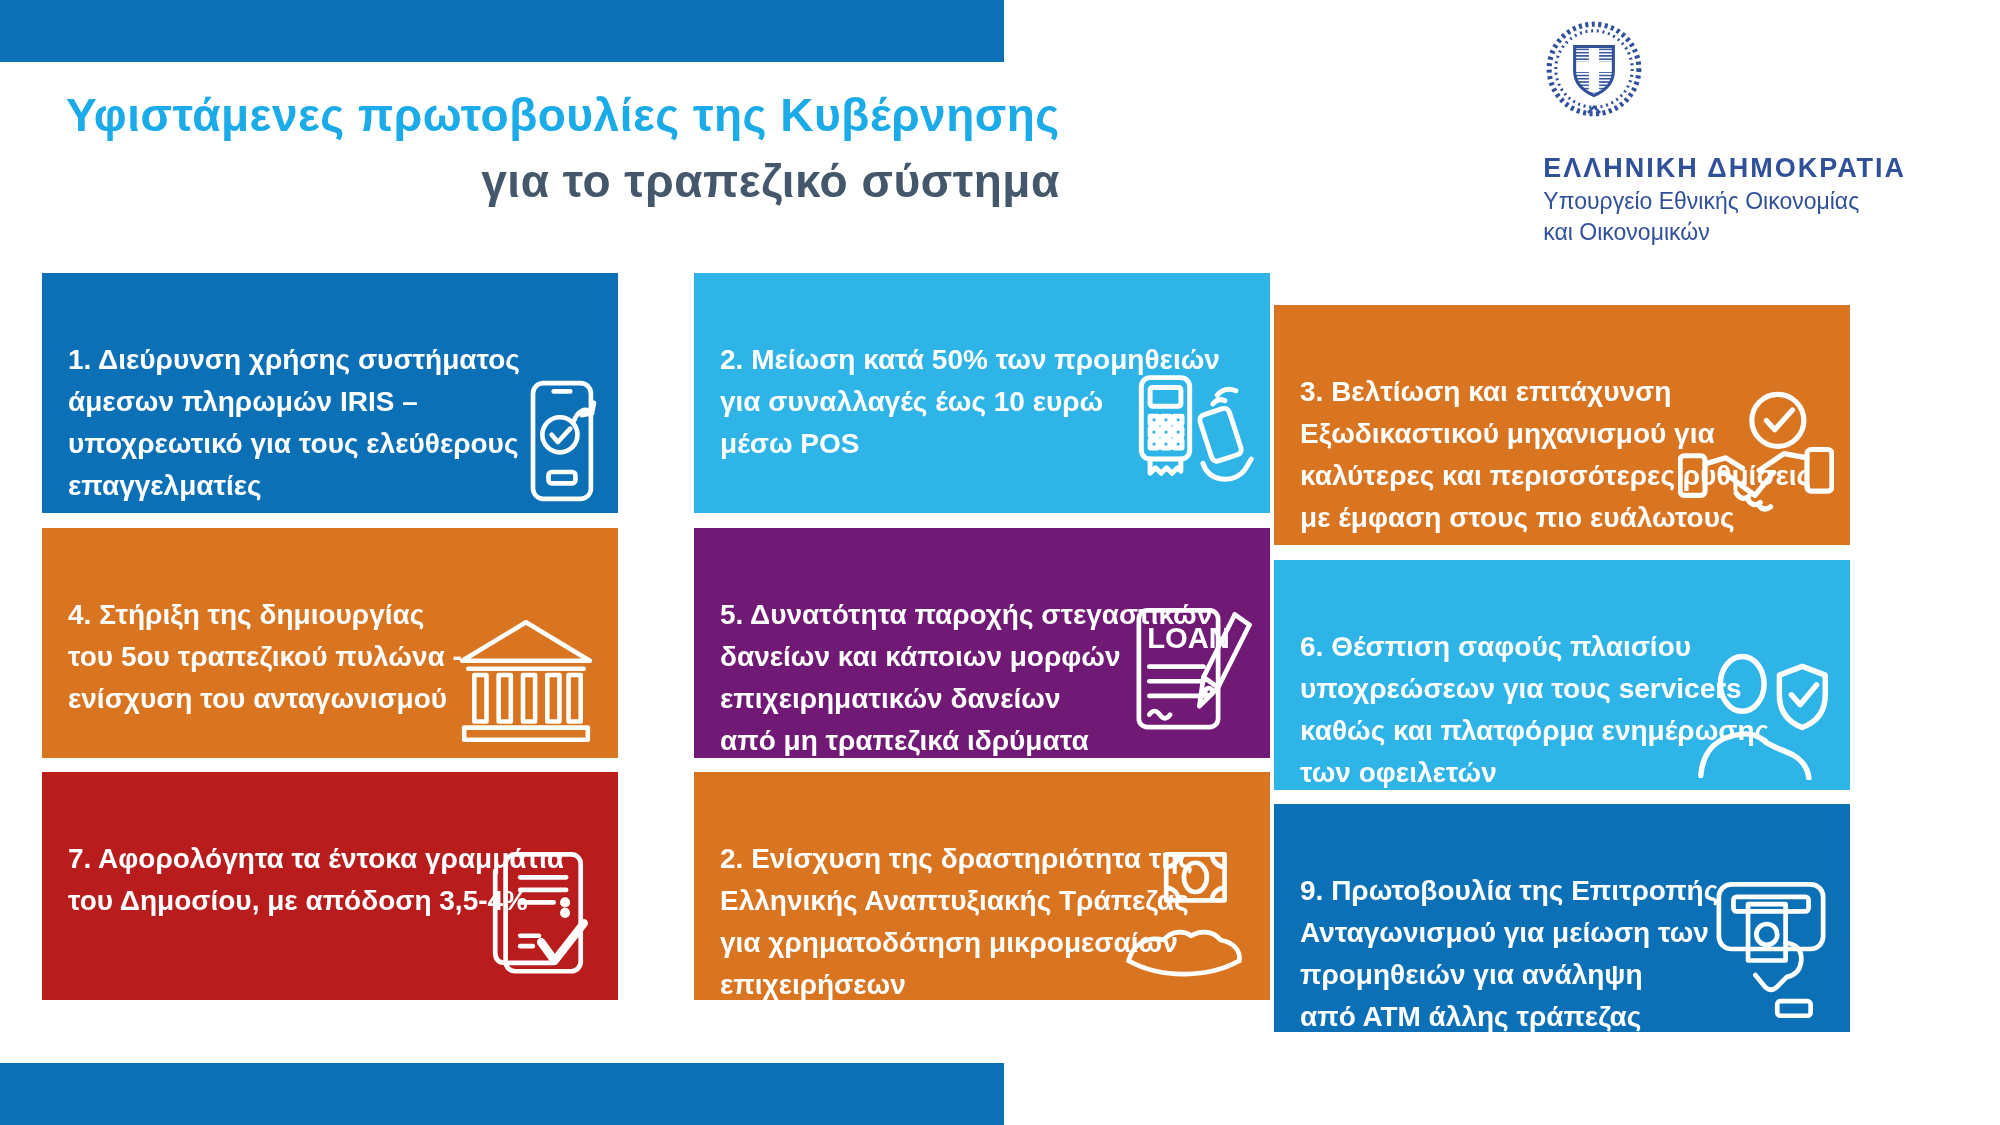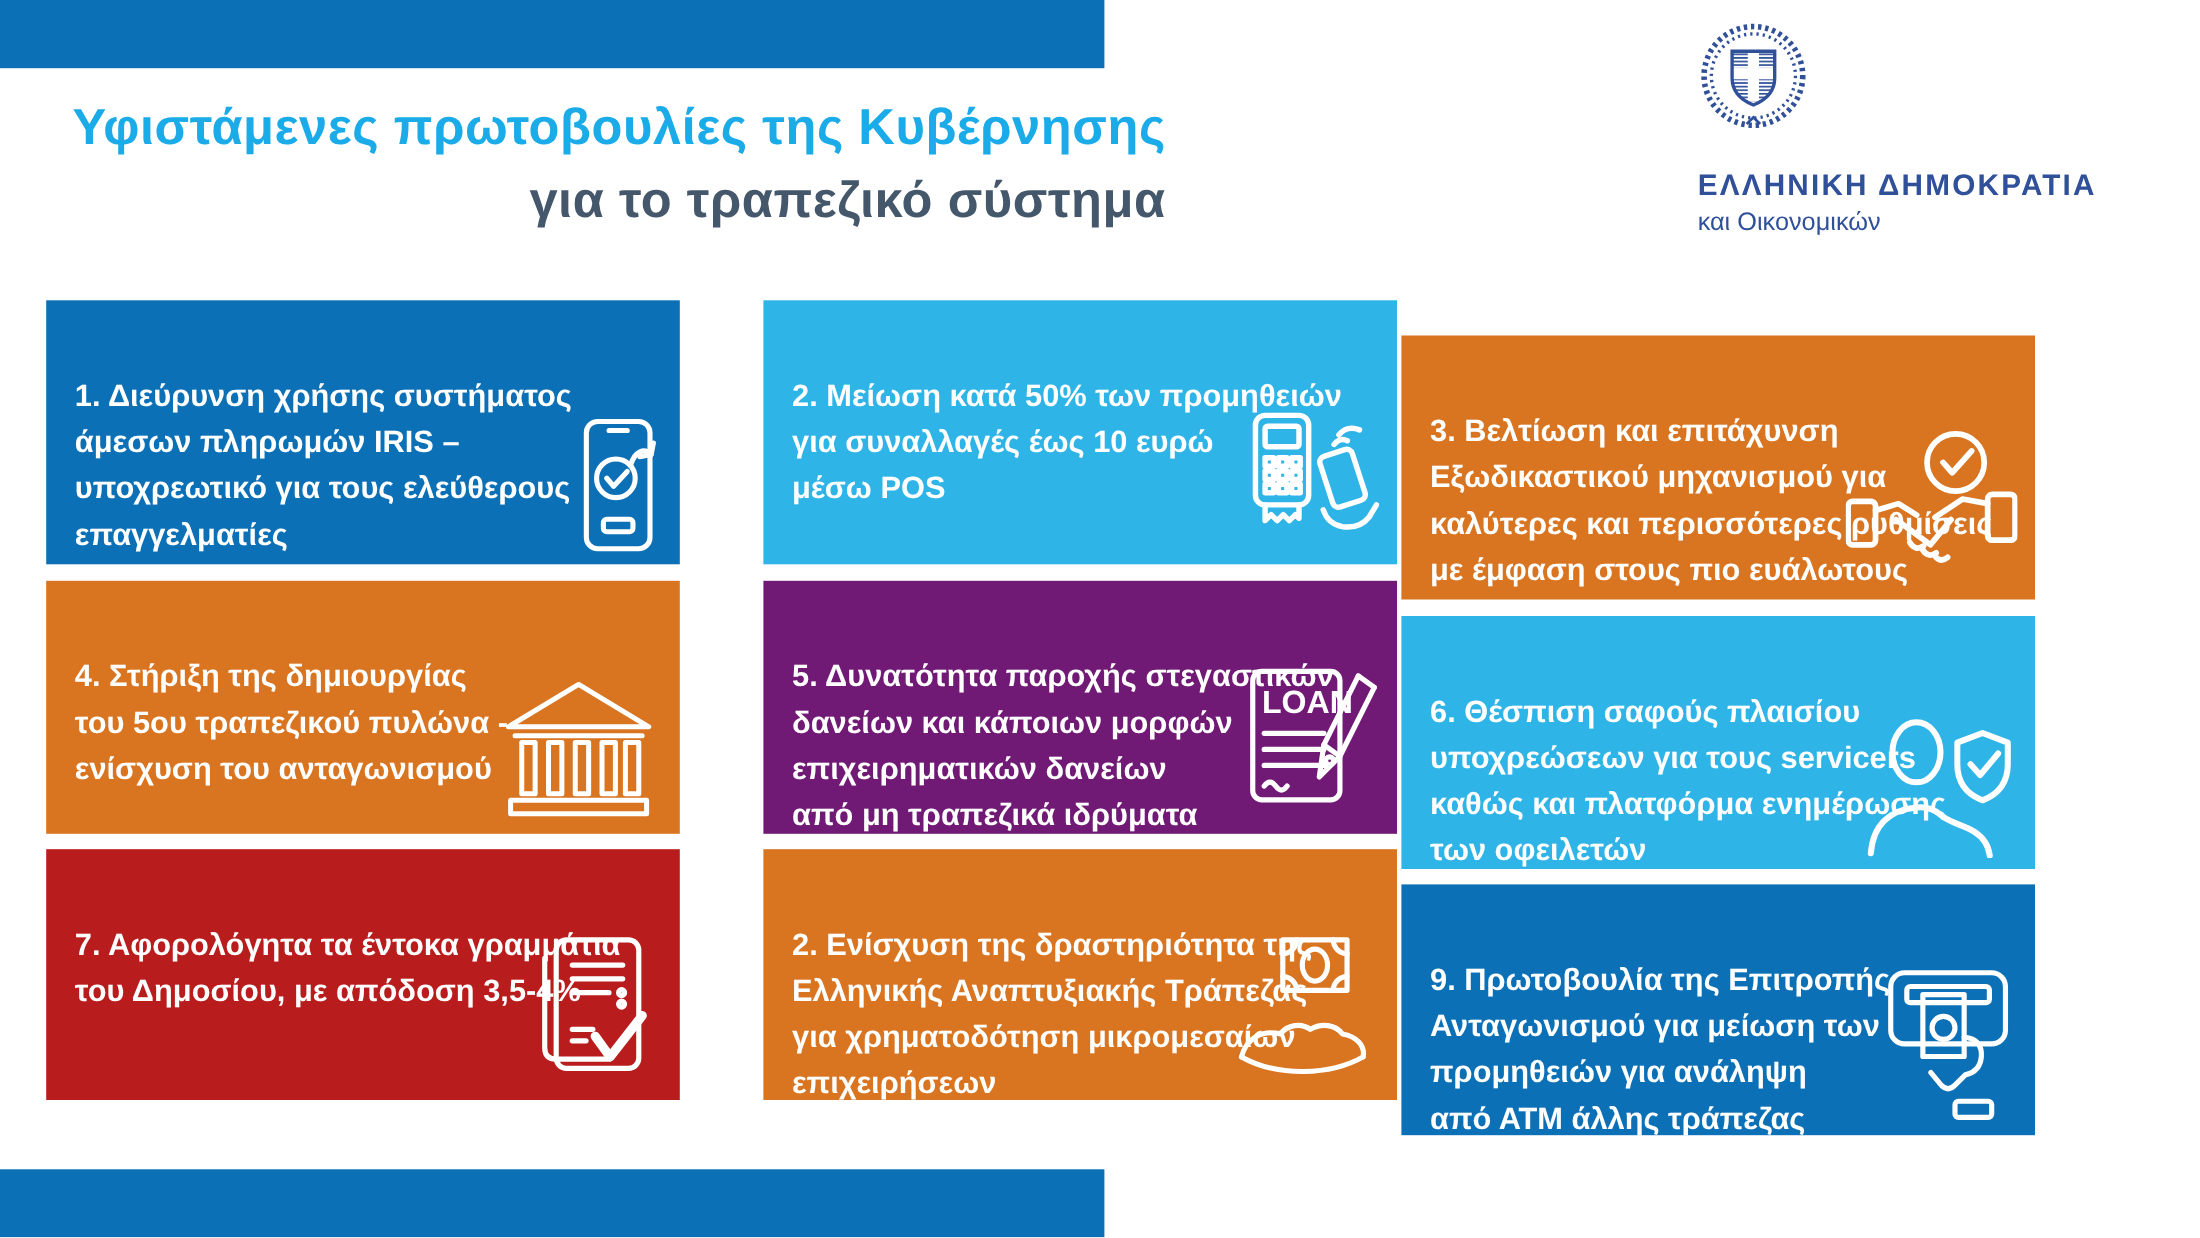--- a/index.html
+++ b/index.html
@@ -57,20 +57,21 @@
       <circle cx="50" cy="52" r="44" fill="none" stroke="#30509a" stroke-width="5" stroke-dasharray="3 3.4"></circle>
       <circle cx="50" cy="52" r="37.5" fill="none" stroke="#30509a" stroke-width="3" stroke-dasharray="2 3.6"></circle>
       <path d="M44,95 L50,89 L56,95" fill="none" stroke="#30509a" stroke-width="2.5"></path>
       <path d="M31,30 H69 V54 Q69,70 50,78 Q31,70 31,54 Z" fill="url(#hstripes)" stroke="none"></path>
       <rect x="45" y="29" width="10" height="46" fill="#ffffff"></rect>
       <rect x="30" y="45" width="40" height="10" fill="#ffffff"></rect>
       <path d="M31,30 H69 V54 Q69,70 50,78 Q31,70 31,54 Z" fill="none" stroke="#30509a" stroke-width="3"></path>
     </svg>
     <div class="gov-text">
       <div class="gov-org">ΕΛΛΗΝΙΚΗ ΔΗΜΟΚΡΑΤΙΑ</div>
+      <div class="gov-ministry">Υπουργείο Εθνικής Οικονομίας</div>
       <div class="gov-ministry">και Οικονομικών</div>
     </div>
   </div>
 
   <div class="grid">
 
     <div class="card col1 row1" style="background: rgb(12, 112, 183); color: rgb(255, 255, 255);">
       <span>1. Διεύρυνση χρήσης συστήματος
 άμεσων πληρωμών IRIS –
 υποχρεωτικό για τους ελεύθερους

